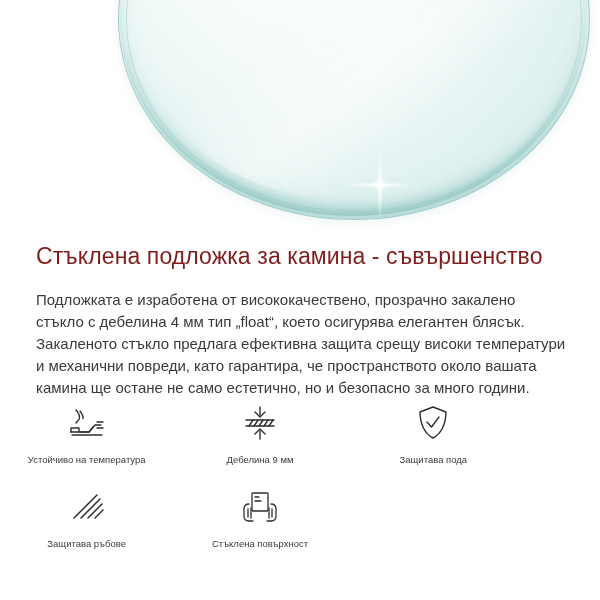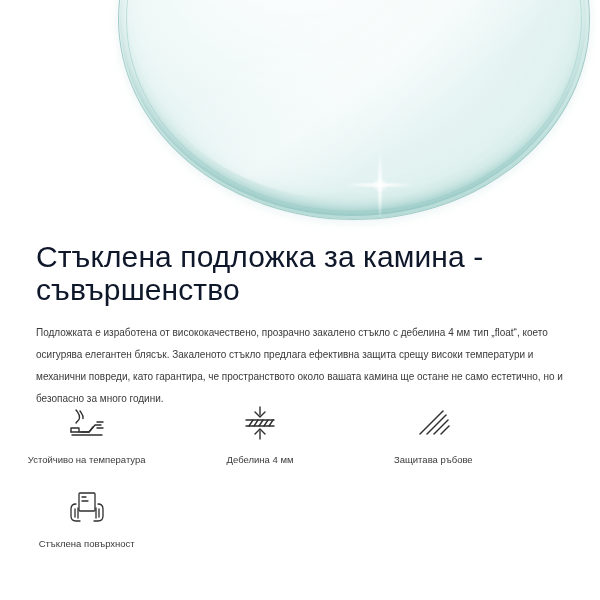--- a/index.html
+++ b/index.html
@@ -124,31 +124,31 @@
   .content {
     position: absolute;
     left: 0;
     top: 232px;
     width: 600px;
   }
 
   .headline {
     margin: 0;
     padding: 8px 36px 0 36px;
-    font-size: 30px;
+    font-size: 23px;
     line-height: 33px;
     font-weight: 400;
-    color: #0f172a;
+    color: #7f1d1d;
     letter-spacing: 0.1px;
   }
 
   .body-text {
     margin: 0;
     padding: 16px 34px 0 36px;
-    font-size: 10px;
+    font-size: 15px;
     line-height: 22px;
     color: #3a3a3a;
     text-align: left;
   }
 
   
   .features {
     position: absolute;
     left: 0;
     top: 396px;
@@ -232,23 +232,32 @@
         <svg width="34" height="36" viewBox="0 0 34 36" fill="none" stroke="#2e2e2e" stroke-width="1.4" stroke-linecap="round" stroke-linejoin="round">
           <path d="M17 2 L17 10"></path>
           <path d="M12 7 L17 12 L22 7"></path>
           <path d="M3 15 L31 15"></path>
           <path d="M3 21 L31 21"></path>
           <path d="M6 21 L10 15 M11 21 L15 15 M16 21 L20 15 M21 21 L25 15 M26 21 L30 15"></path>
           <path d="M17 26 L17 34"></path>
           <path d="M12 29 L17 24 L22 29"></path>
         </svg>
       </div>
-      <div class="feature-label">Дебелина 4 мм</div>
-    </div>
-
+      <div class="feature-label">Дебелина 9 мм</div>
+    </div>
+
+    <div class="feature">
+      <div class="feature-icon">
+        <svg width="34" height="38" viewBox="0 0 34 38" fill="none" stroke="#2e2e2e" stroke-width="1.4" stroke-linecap="round" stroke-linejoin="round">
+          <path d="M17 3 L30 8 C30 20, 25 30, 17 34 C9 30, 4 20, 4 8 Z"></path>
+          <path d="M11 18 L15.5 23 L23 13"></path>
+        </svg>
+      </div>
+      <div class="feature-label">Защитава пода</div>
+    </div>
 
 
     <div class="feature">
       <div class="feature-icon">
         <svg width="34" height="32" viewBox="0 0 34 32" fill="none" stroke="#2e2e2e" stroke-width="1.5" stroke-linecap="round" stroke-linejoin="round">
           <path d="M4 27 L27 4"></path>
           <path d="M11 27 L30 8"></path>
           <path d="M18 27 L32 13"></path>
           <path d="M25 27 L33 19"></path>
         </svg>

